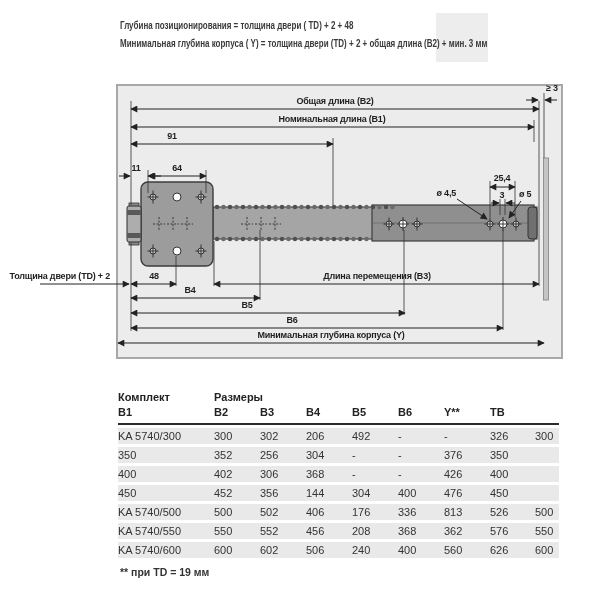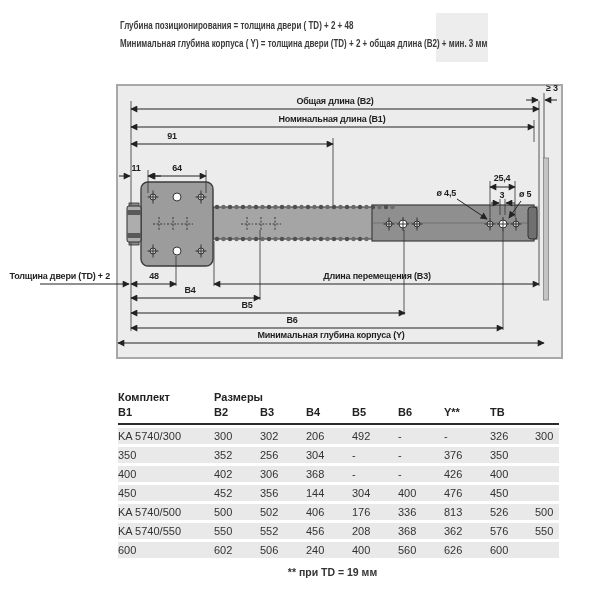--- a/index.html
+++ b/index.html
@@ -16,21 +16,21 @@
   .dlab{font-size:9px;font-weight:bold;fill:#1f1f1f;letter-spacing:-0.2px;}
   .dim{stroke:#222;stroke-width:1;fill:none;}
   .ext{stroke:#333;stroke-width:0.8;fill:none;}
   .ftable{position:absolute;left:118px;top:390px;width:441px;}
   .t-grid{display:grid;grid-template-columns:96px 46px 46px 46px 46px 46px 46px 45px 24px;}
   .t-bold{font-weight:bold;font-size:11px;color:#222;line-height:15px;white-space:nowrap;}
   .t-rule{border-bottom:2px solid #2b2b2b;height:3px;margin-bottom:1px;}
   .t-row{height:16px;line-height:16px;background:#e9e9e9;margin-top:3px;font-size:11px;color:#333;white-space:nowrap;}
   .t-row > div{overflow:visible;}
   .footnote{
-    position:absolute;left:112px;top:566px;width:441px;text-align:center;
+    position:absolute;left:120px;top:566px;width:441px;text-align:left;
     font-size:10.5px;font-weight:bold;color:#333;
   }
 </style>
 </head>
 <body>
 
 <div class="gray-artifact"></div>
 
 <div class="notes">
   <div>Глубина позиционирования = толщина двери ( TD) + 2 + 48</div>
@@ -292,20 +292,21 @@
       <div>550</div>
       <div>552</div>
       <div>456</div>
       <div>208</div>
       <div>368</div>
       <div>362</div>
       <div>576</div>
       <div>550</div>
     </div>
     <div class="t-grid t-row">
+      <div>KA 5740/600</div>
       <div>600</div>
       <div>602</div>
       <div>506</div>
       <div>240</div>
       <div>400</div>
       <div>560</div>
       <div>626</div>
       <div>600</div>
     </div>
   </div>

